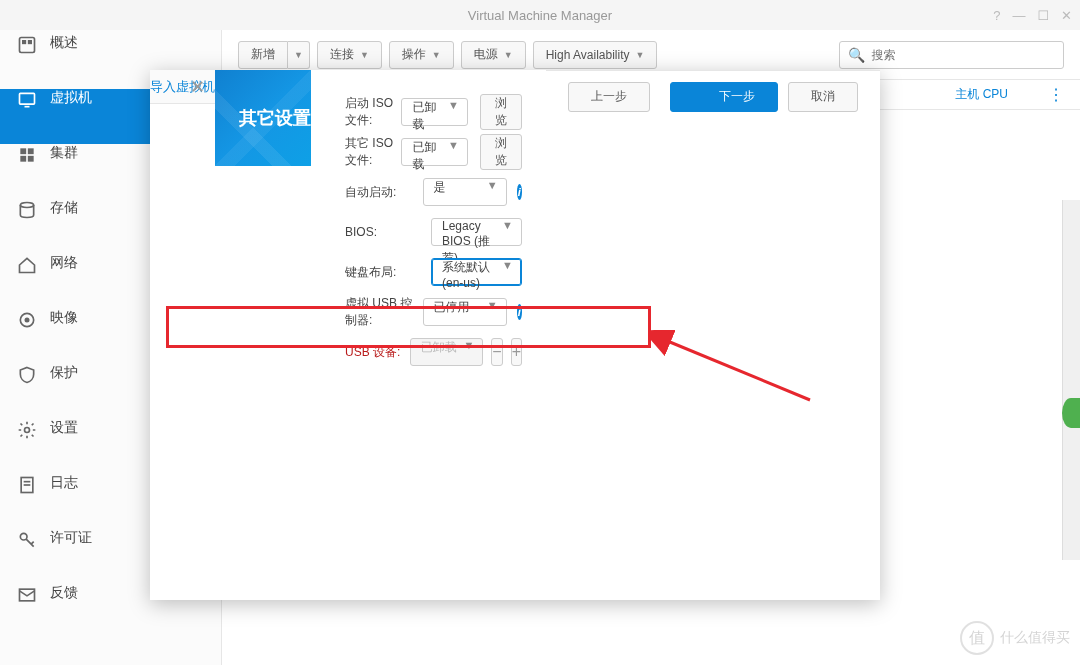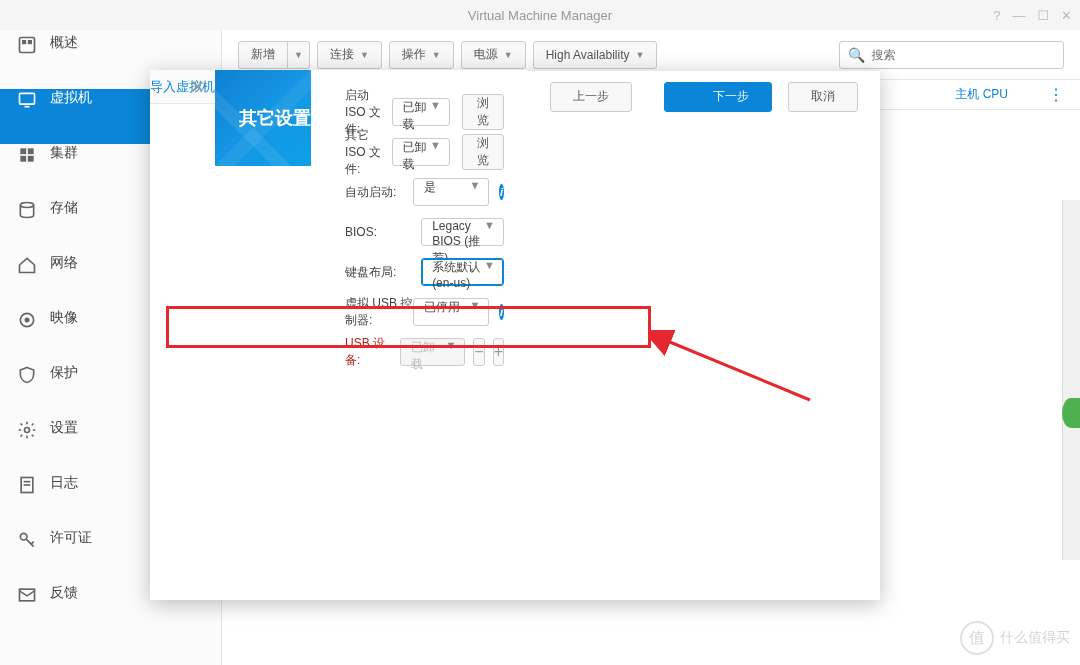--- a/index.html
+++ b/index.html
@@ -54,21 +54,21 @@
 .form-label { width: 230px; font-size: 12px; color: #444; }
 .form-label.disabled { color: #b91c1c; }
 .select { width: 210px; height: 28px; border: 1px solid #ccc; border-radius: 3px; background: #fff; display: flex; justify-content: space-between; padding: 0 8px 0 10px; font-size: 12px; color: #444; cursor: pointer;}
 .select.disabled { background: #f5f5f5; color: #bbb; cursor: default; }
 .select.focused { border-color: #0a85d8; box-shadow: inset 0 0 0 1px #0a85d8; }
 .select .caret { font-size: 11px; color: #888; }
 .browse-btn { margin-left: 12px; height: 36px; border: 1px solid #ccc; background: #f8f8f8; padding: 0 14px; font-size: 12px; color: #555; border-radius: 3px; cursor: pointer; }
 .info-icon { width: 16px; height: 16px; border-radius: 50%; background: #0a85d8; color: #fff; font-size: 11px; display: inline-flex; align-items: center; justify-content: center; margin-left: 10px; cursor: pointer; font-style: italic; font-weight: bold; }
 .pm-btn { width: 28px; height: 28px; border: 1px solid #ccc; background: #f8f8f8; color: #999; font-size: 16px; border-radius: 3px; margin-left: 8px; cursor: pointer; display:inline-flex; align-items:center; justify-content:center;}
 .highlight-box { position: absolute; border: 3px solid #e6272e; pointer-events: none; }
-.modal-footer { height: 52px; border-top: 1px solid #e6e6e6; display: flex; align-items: center; padding: 0 22px; gap: 16px; }
+.modal-footer { height: 52px; border-top: 1px solid #e6e6e6; display: flex; align-items: center; padding: 0 22px; gap: 10px; }
 .footer-btn { height: 30px; padding: 0 22px; font-size: 12px; border-radius: 3px; border: 1px solid #ccc; background: #f8f8f8; color: #555; cursor: pointer; }
 .footer-btn.primary { background: #0a85d8; border-color: #0a85d8; color: #fff; padding-left: 48px; }
 .footer-spacer { flex: 1; }
 
 
 .watermark { position: absolute; right: 10px; bottom: 10px; opacity: 0.25; display:flex; align-items:center; gap:6px; font-size:14px; color:#555;}
 .watermark-circle{ width:34px; height:34px; border-radius:50%; border:2px solid #888; display:flex; align-items:center; justify-content:center; font-size:16px;}
 
 
 .arrow-svg { position: absolute; pointer-events: none; }

